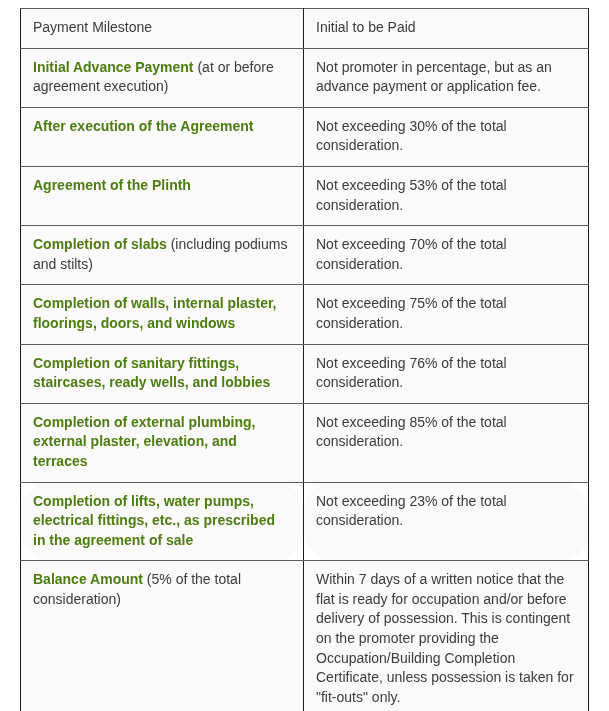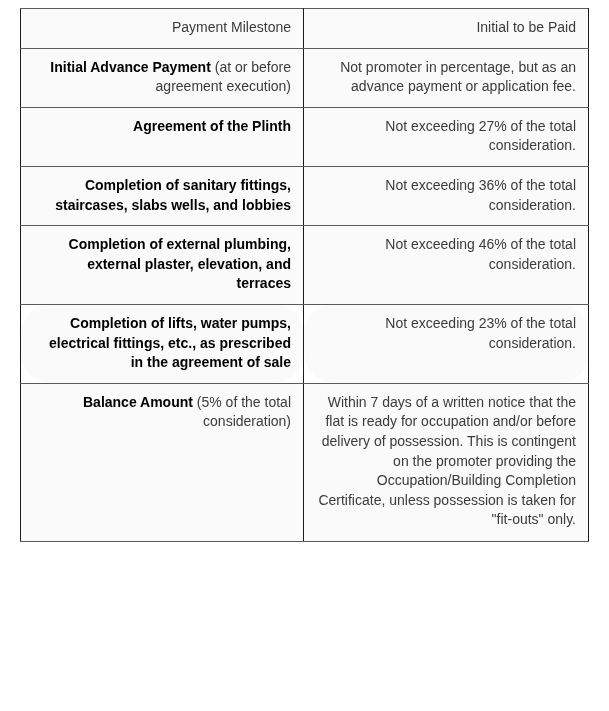--- a/index.html
+++ b/index.html
@@ -25,32 +25,32 @@
   .payment-table td, .payment-table th {
     border-top:    1.6px solid #5a5a5a;
     border-bottom: 1.6px solid #5a5a5a;
     border-left:   1.6px solid #1c1c1c;
     border-right:  1.6px solid #1c1c1c;
     background: #fafafa;
     color: #3b3b3b;
     font-size: 14px;
     font-weight: 400;
     line-height: 1.4;
-    text-align: right;
+    text-align: left;
     vertical-align: top;
     padding: 9px 12px 10px 12px;
     box-sizing: border-box;
   }
   .payment-table tr.header-row th { height: 39px; }
   .payment-table tr.std-row td    { height: 59px; }
   .payment-table tr.tall-row td   { height: 73px; border-radius: 30px; }
   .payment-table tr.xtall-row td  { height: 158px; }
   .milestone-bold {
     font-weight: 700;
-    color: #000000;
+    color: #4d7c0f;
   }
 </style>
 </head>
 <body>
 
 <div class="page">
   <table class="payment-table">
     <colgroup>
       <col class="col-milestone">
       <col class="col-amount">
@@ -59,36 +59,48 @@
       <tr class="header-row">
         <th>Payment Milestone</th>
         <th>Initial to be Paid</th>
       </tr>
 
       <tr class="std-row">
         <td><span class="milestone-bold">Initial Advance Payment</span><span> (at or before agreement execution)</span></td>
         <td>Not promoter in percentage, but as an advance payment or application fee.</td>
       </tr>
 
+      <tr class="std-row">
+        <td><span class="milestone-bold">After execution of the Agreement</span><span></span></td>
+        <td>Not exceeding 30% of the total consideration.</td>
+      </tr>
 
       <tr class="std-row">
         <td><span class="milestone-bold">Agreement of the Plinth</span><span></span></td>
-        <td>Not exceeding 27% of the total consideration.</td>
+        <td>Not exceeding 53% of the total consideration.</td>
       </tr>
 
-
+      <tr class="std-row">
+        <td><span class="milestone-bold">Completion of slabs</span><span> (including podiums and stilts)</span></td>
+        <td>Not exceeding 70% of the total consideration.</td>
+      </tr>
 
       <tr class="std-row">
-        <td><span class="milestone-bold">Completion of sanitary fittings, staircases, slabs wells, and lobbies</span><span></span></td>
-        <td>Not exceeding 36% of the total consideration.</td>
+        <td><span class="milestone-bold">Completion of walls, internal plaster, floorings, doors, and windows</span><span></span></td>
+        <td>Not exceeding 75% of the total consideration.</td>
+      </tr>
+
+      <tr class="std-row">
+        <td><span class="milestone-bold">Completion of sanitary fittings, staircases, ready wells, and lobbies</span><span></span></td>
+        <td>Not exceeding 76% of the total consideration.</td>
       </tr>
 
       <tr class="std-row">
         <td><span class="milestone-bold">Completion of external plumbing, external plaster, elevation, and terraces</span><span></span></td>
-        <td>Not exceeding 46% of the total consideration.</td>
+        <td>Not exceeding 85% of the total consideration.</td>
       </tr>
 
       <tr class="tall-row">
         <td><span class="milestone-bold">Completion of lifts, water pumps, electrical fittings, etc., as prescribed in the agreement of sale</span><span></span></td>
         <td>Not exceeding 23% of the total consideration.</td>
       </tr>
 
       <tr class="xtall-row">
         <td><span class="milestone-bold">Balance Amount</span><span> (5% of the total consideration)</span></td>
         <td>Within 7 days of a written notice that the flat is ready for occupation and/or before delivery of possession. This is contingent on the promoter providing the Occupation/Building Completion Certificate, unless possession is taken for "fit-outs" only.</td>

